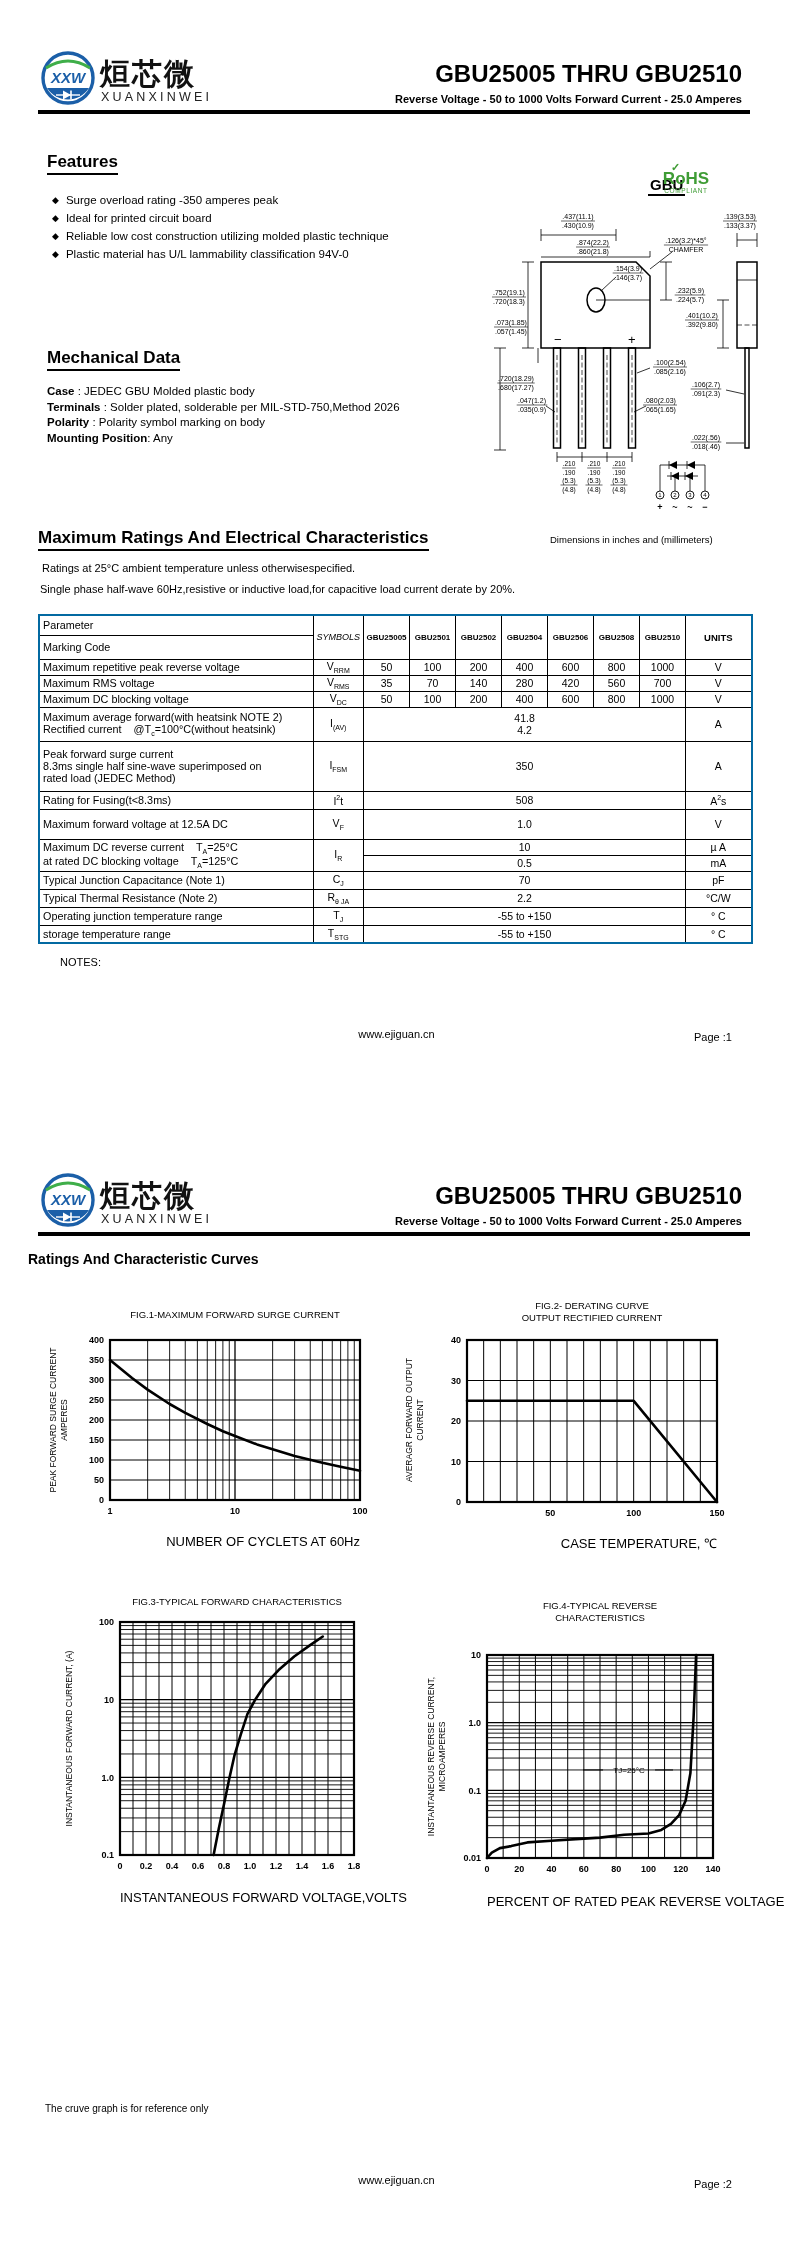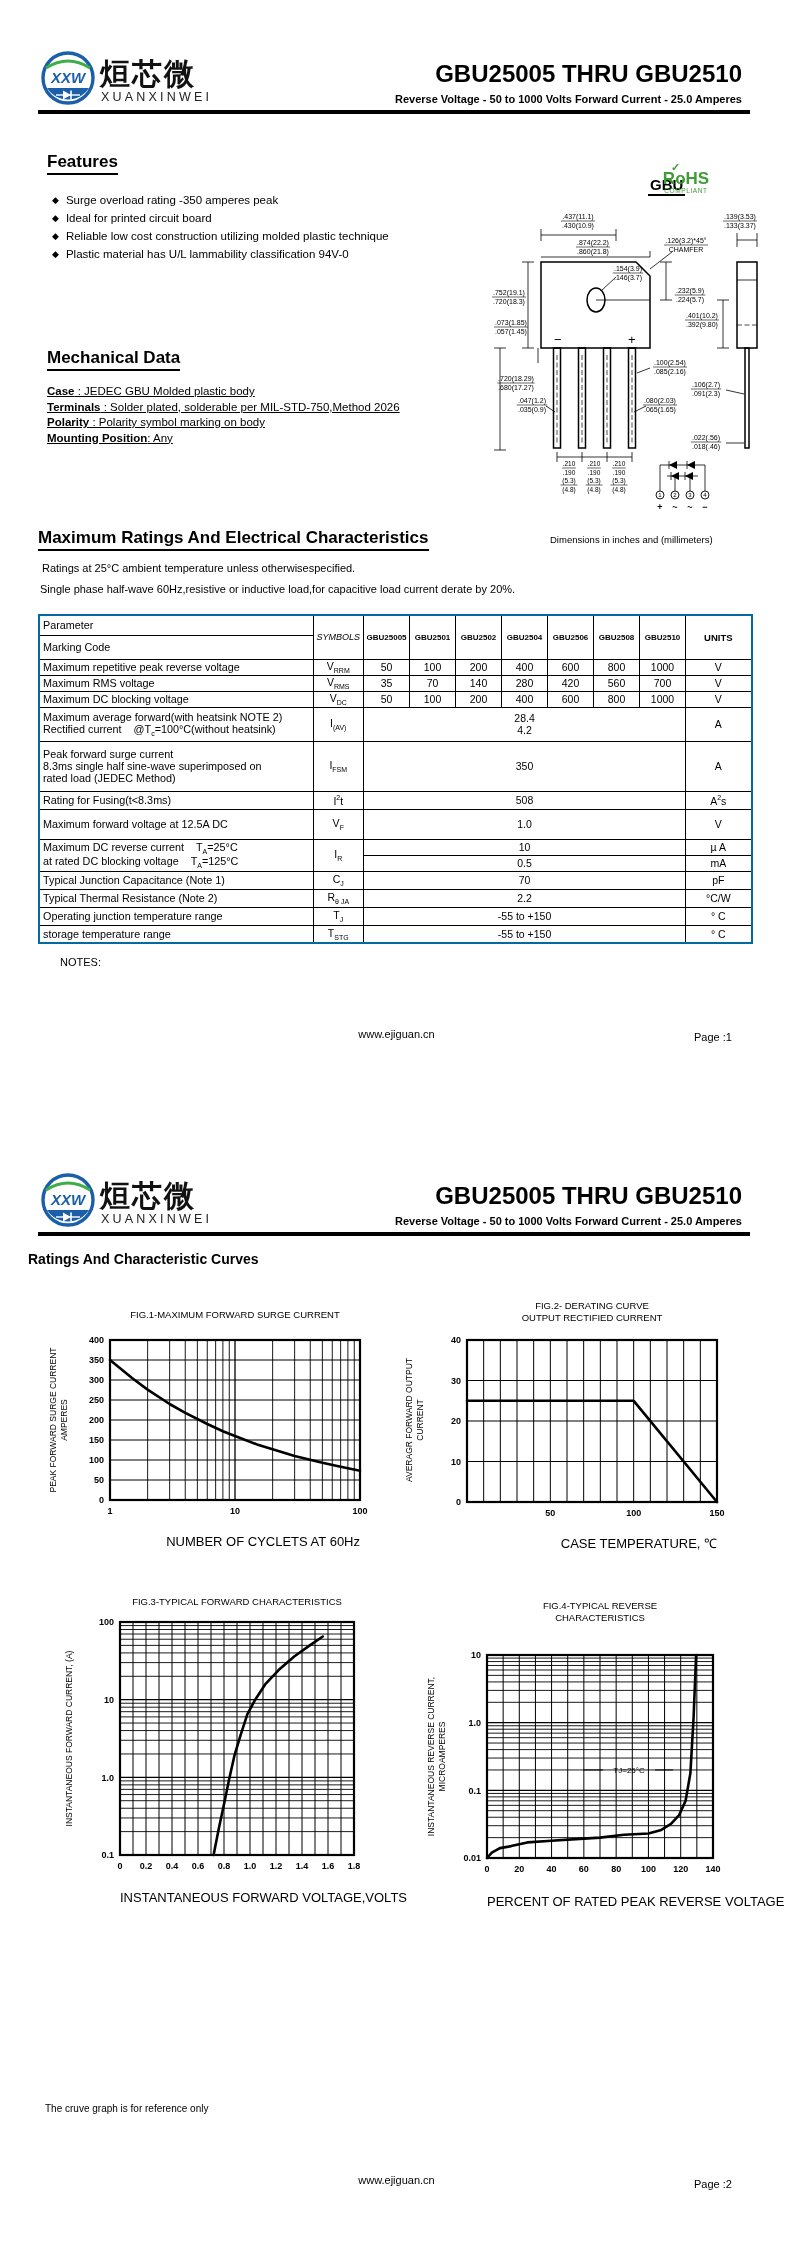--- a/index.html
+++ b/index.html
@@ -9,21 +9,21 @@
   .brand-cn{position:absolute;font-size:30px;font-weight:bold;letter-spacing:2px;color:#111;}
   .brand-en{position:absolute;font-size:12.5px;letter-spacing:3.2px;color:#222;}
   .doc-head-title{position:absolute;right:51px;font-size:24px;font-weight:bold;white-space:nowrap;}
   .doc-head-sub{position:absolute;right:51px;font-size:11px;font-weight:bold;white-space:nowrap;}
   .sec-head{position:absolute;font-size:17px;font-weight:bold;}
   .sec-head span{display:inline-block;border-bottom:2.6px solid #000;padding-bottom:1px;}
   .centered-title{position:absolute;text-align:center;font-size:14.5px;font-weight:bold;letter-spacing:.5px;}
   .feat-list{position:absolute;list-style:none;margin:0;padding:0;font-size:11.5px;}
   .feat-list li{line-height:17px;white-space:nowrap;}
   .feat-list .diam{font-size:9px;margin-right:7px;position:relative;top:-1px;}
-  .mech-list{position:absolute;font-size:11.5px;text-decoration:underline;}
+  .mech-list{position:absolute;font-size:11.5px;}
   .mech-list div{line-height:15.5px;white-space:nowrap;}
   .mech-list b{font-weight:bold;}
   .small-note{position:absolute;font-size:9.5px;}
   .ratings-line{position:absolute;font-size:11px;white-space:nowrap;}
   #ratings-table{position:absolute;left:38px;top:614px;border-collapse:collapse;table-layout:fixed;border:2px solid #0369a1;}
   #ratings-table td{border:1px solid #000;font-size:10.6px;padding:0 3px;vertical-align:middle;}
   #ratings-table td.ph{font-size:10.8px;}
   #ratings-table td.sym{text-align:center;font-size:10.5px;font-style:normal;}
   #ratings-table td.symh{text-align:center;font-style:italic;font-size:9px;}
   #ratings-table td.parth{text-align:center;font-weight:bold;font-size:8px;padding:0 1px;}
@@ -329,21 +329,21 @@
           <td class="val">1000</td>
           <td class="val">V</td>
         </tr>
         <tr style="height: 34px;">
           <td class="ph">
             <div>Maximum average forward(with heatsink NOTE 2)</div>
             <div>Rectified current&nbsp;&nbsp;&nbsp;&nbsp;@T<sub>c</sub>=100°C(without heatsink)</div>
           </td>
           <td class="sym">I<sub>(AV)</sub></td>
           <td class="val" colspan="7">
-            <div>28.4</div>
+            <div>41.8</div>
             <div>4.2</div>
           </td>
           <td class="val">A</td>
         </tr>
         <tr style="height: 50px;">
           <td class="ph">
             <div>Peak forward surge current</div>
             <div>8.3ms single half sine-wave superimposed on</div>
             <div>rated load (JEDEC Method)</div>
           </td>

